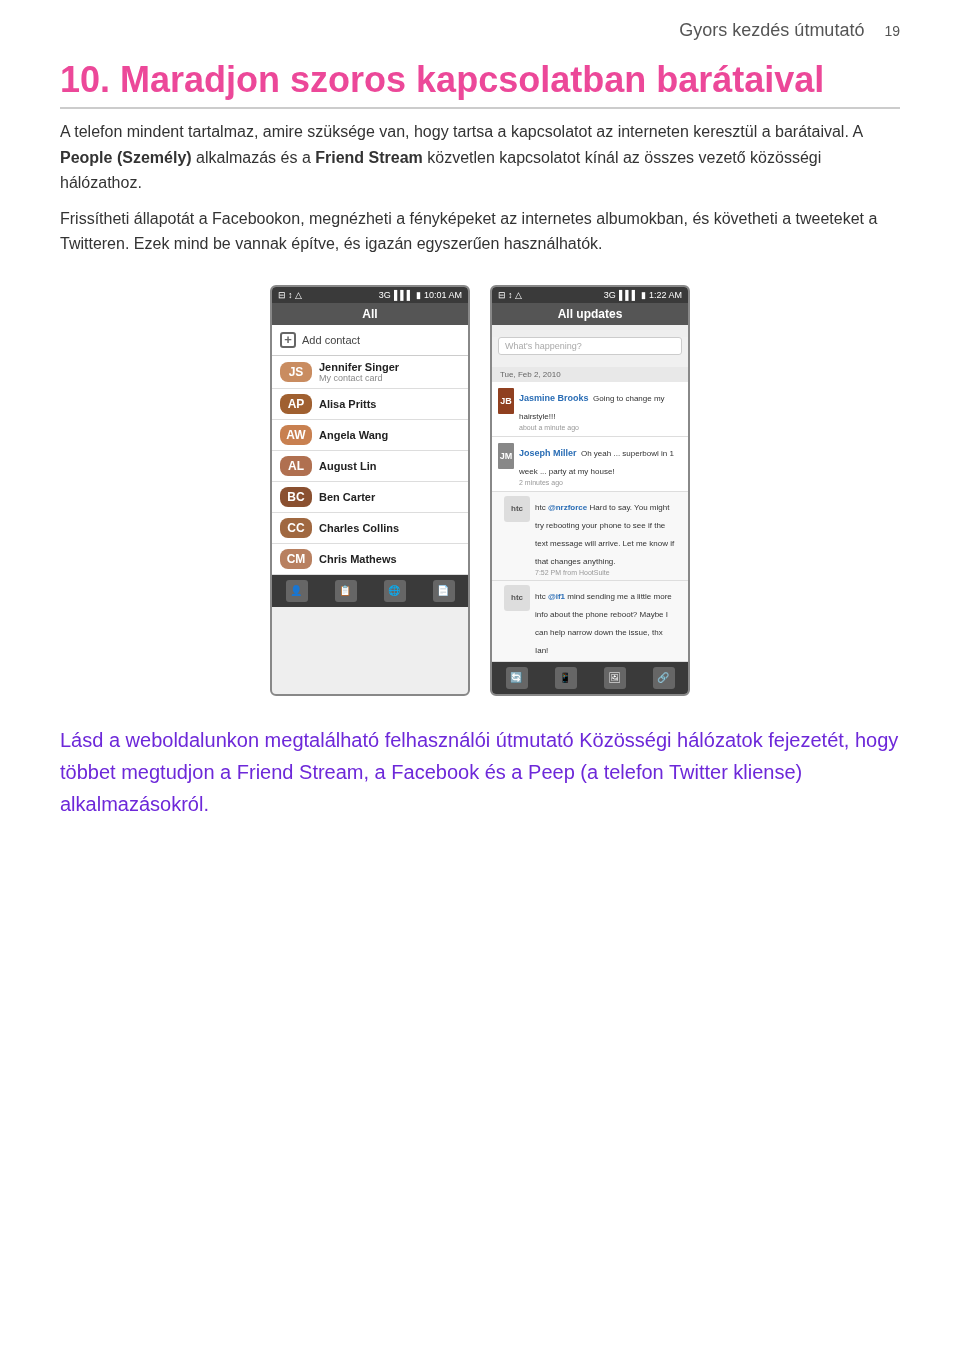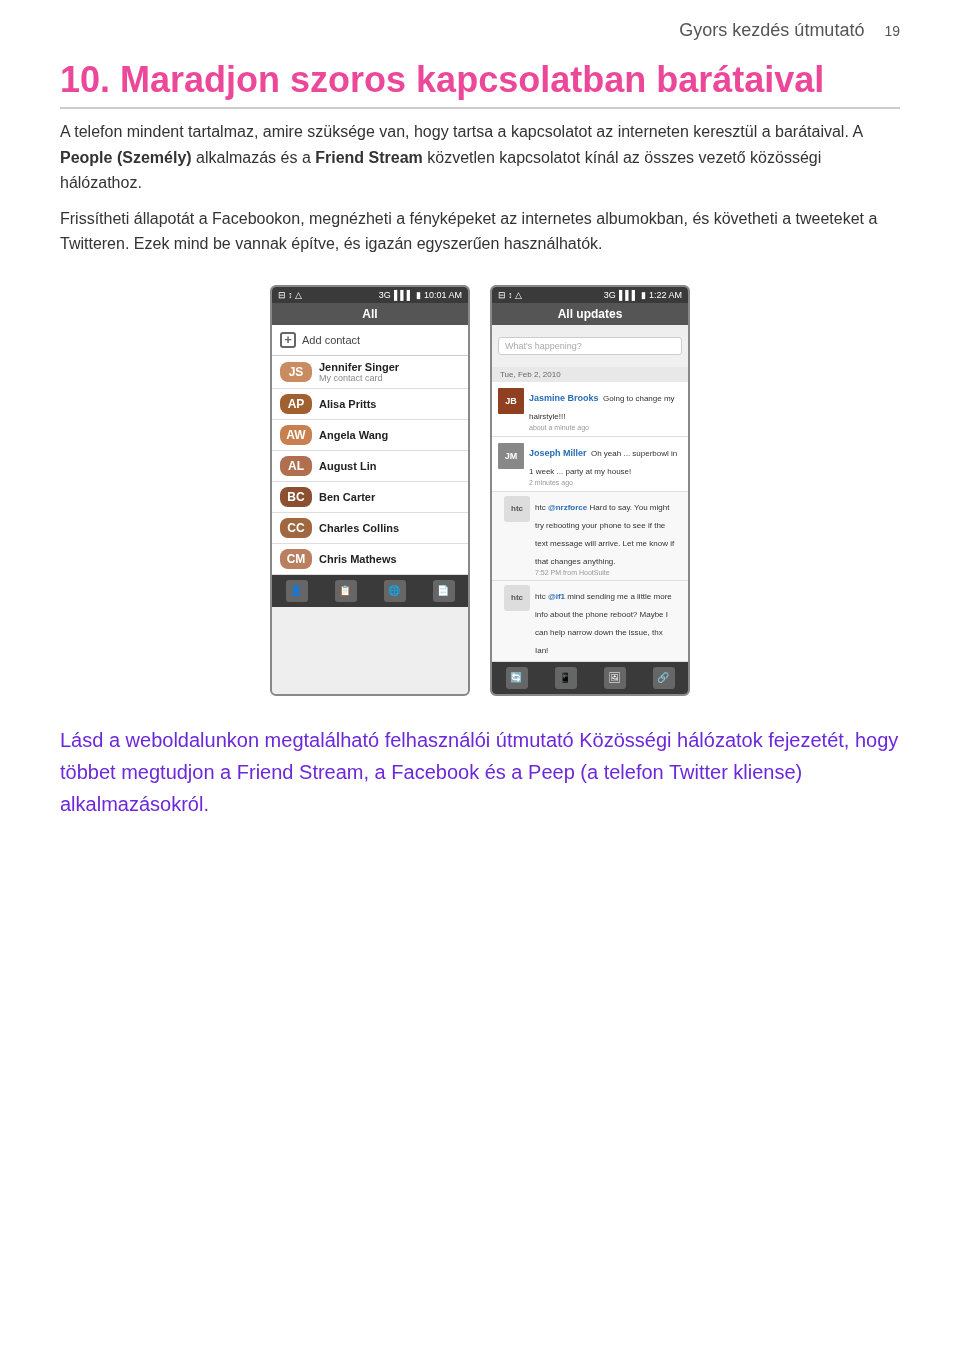--- a/index.html
+++ b/index.html
@@ -208,21 +208,21 @@
       background: #e8e8e8;
     }
     .update-row {
       background: #fff;
       border-bottom: 1px solid #ddd;
       padding: 5px 6px;
       display: flex;
       gap: 5px;
     }
     .update-avatar {
-      width: 26px;
+      width: 16px;
       height: 26px;
       border-radius: 1px;
       flex-shrink: 0;
       overflow: hidden;
       margin-top: 1px;
     }
     .update-content {
       flex: 1;
     }
     .update-name {

